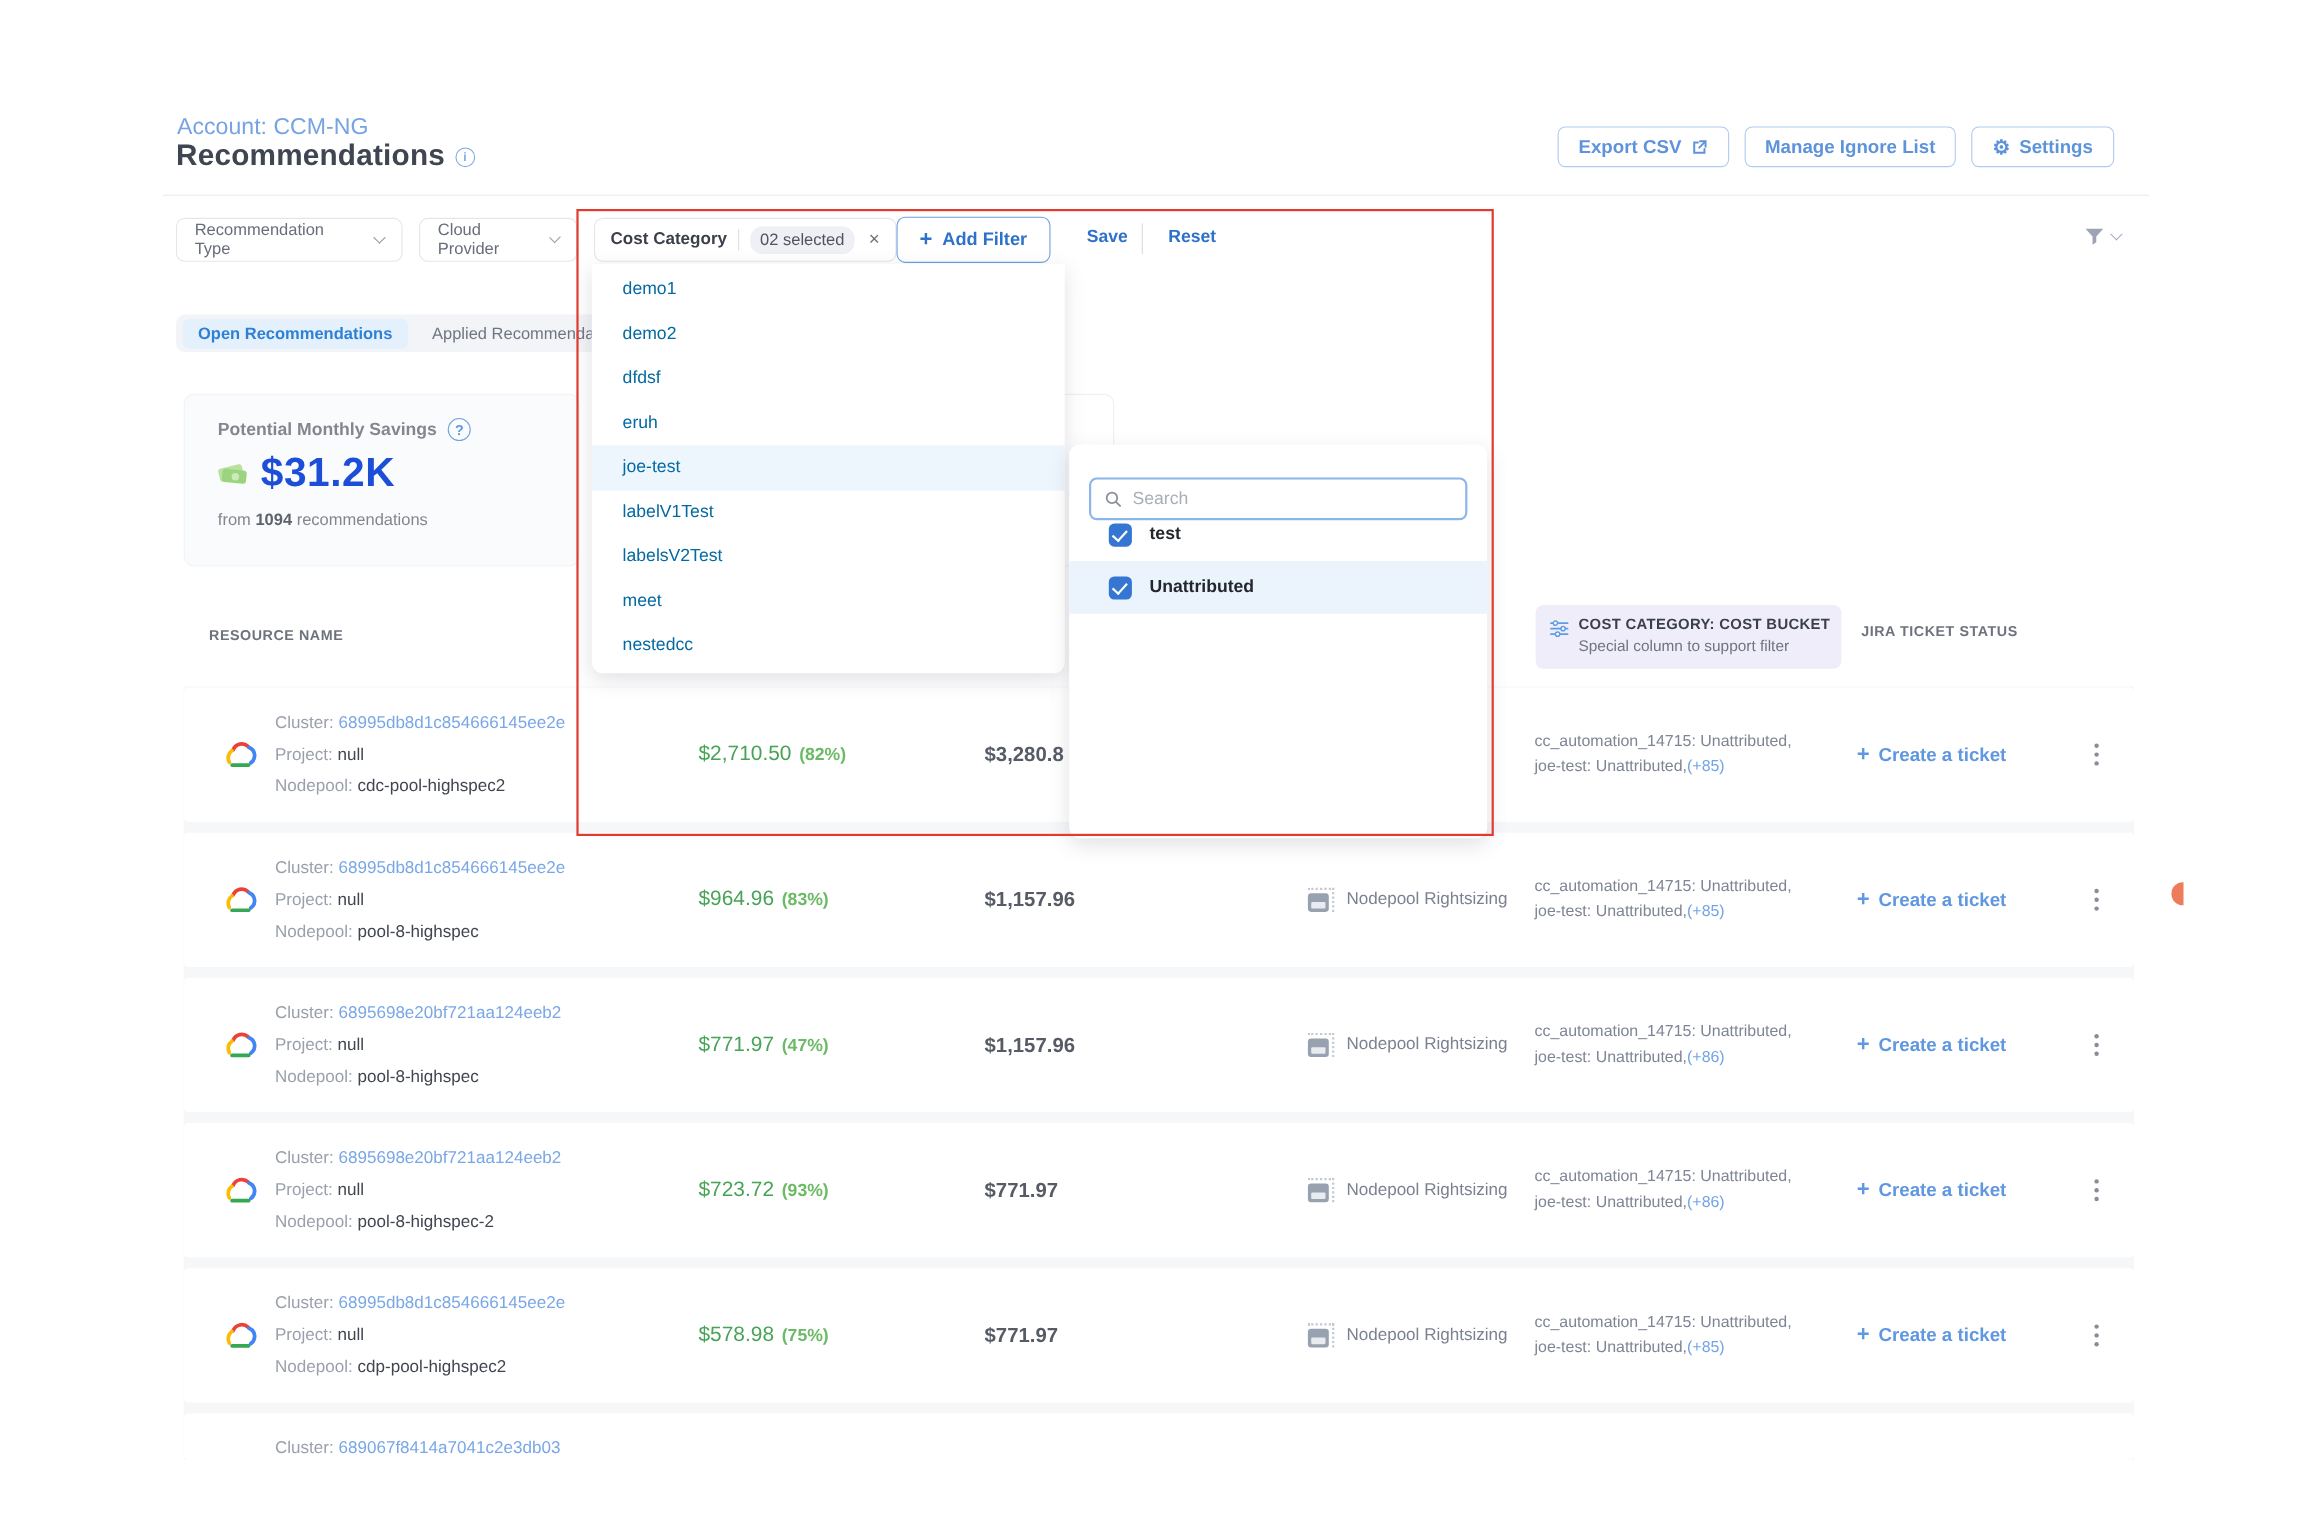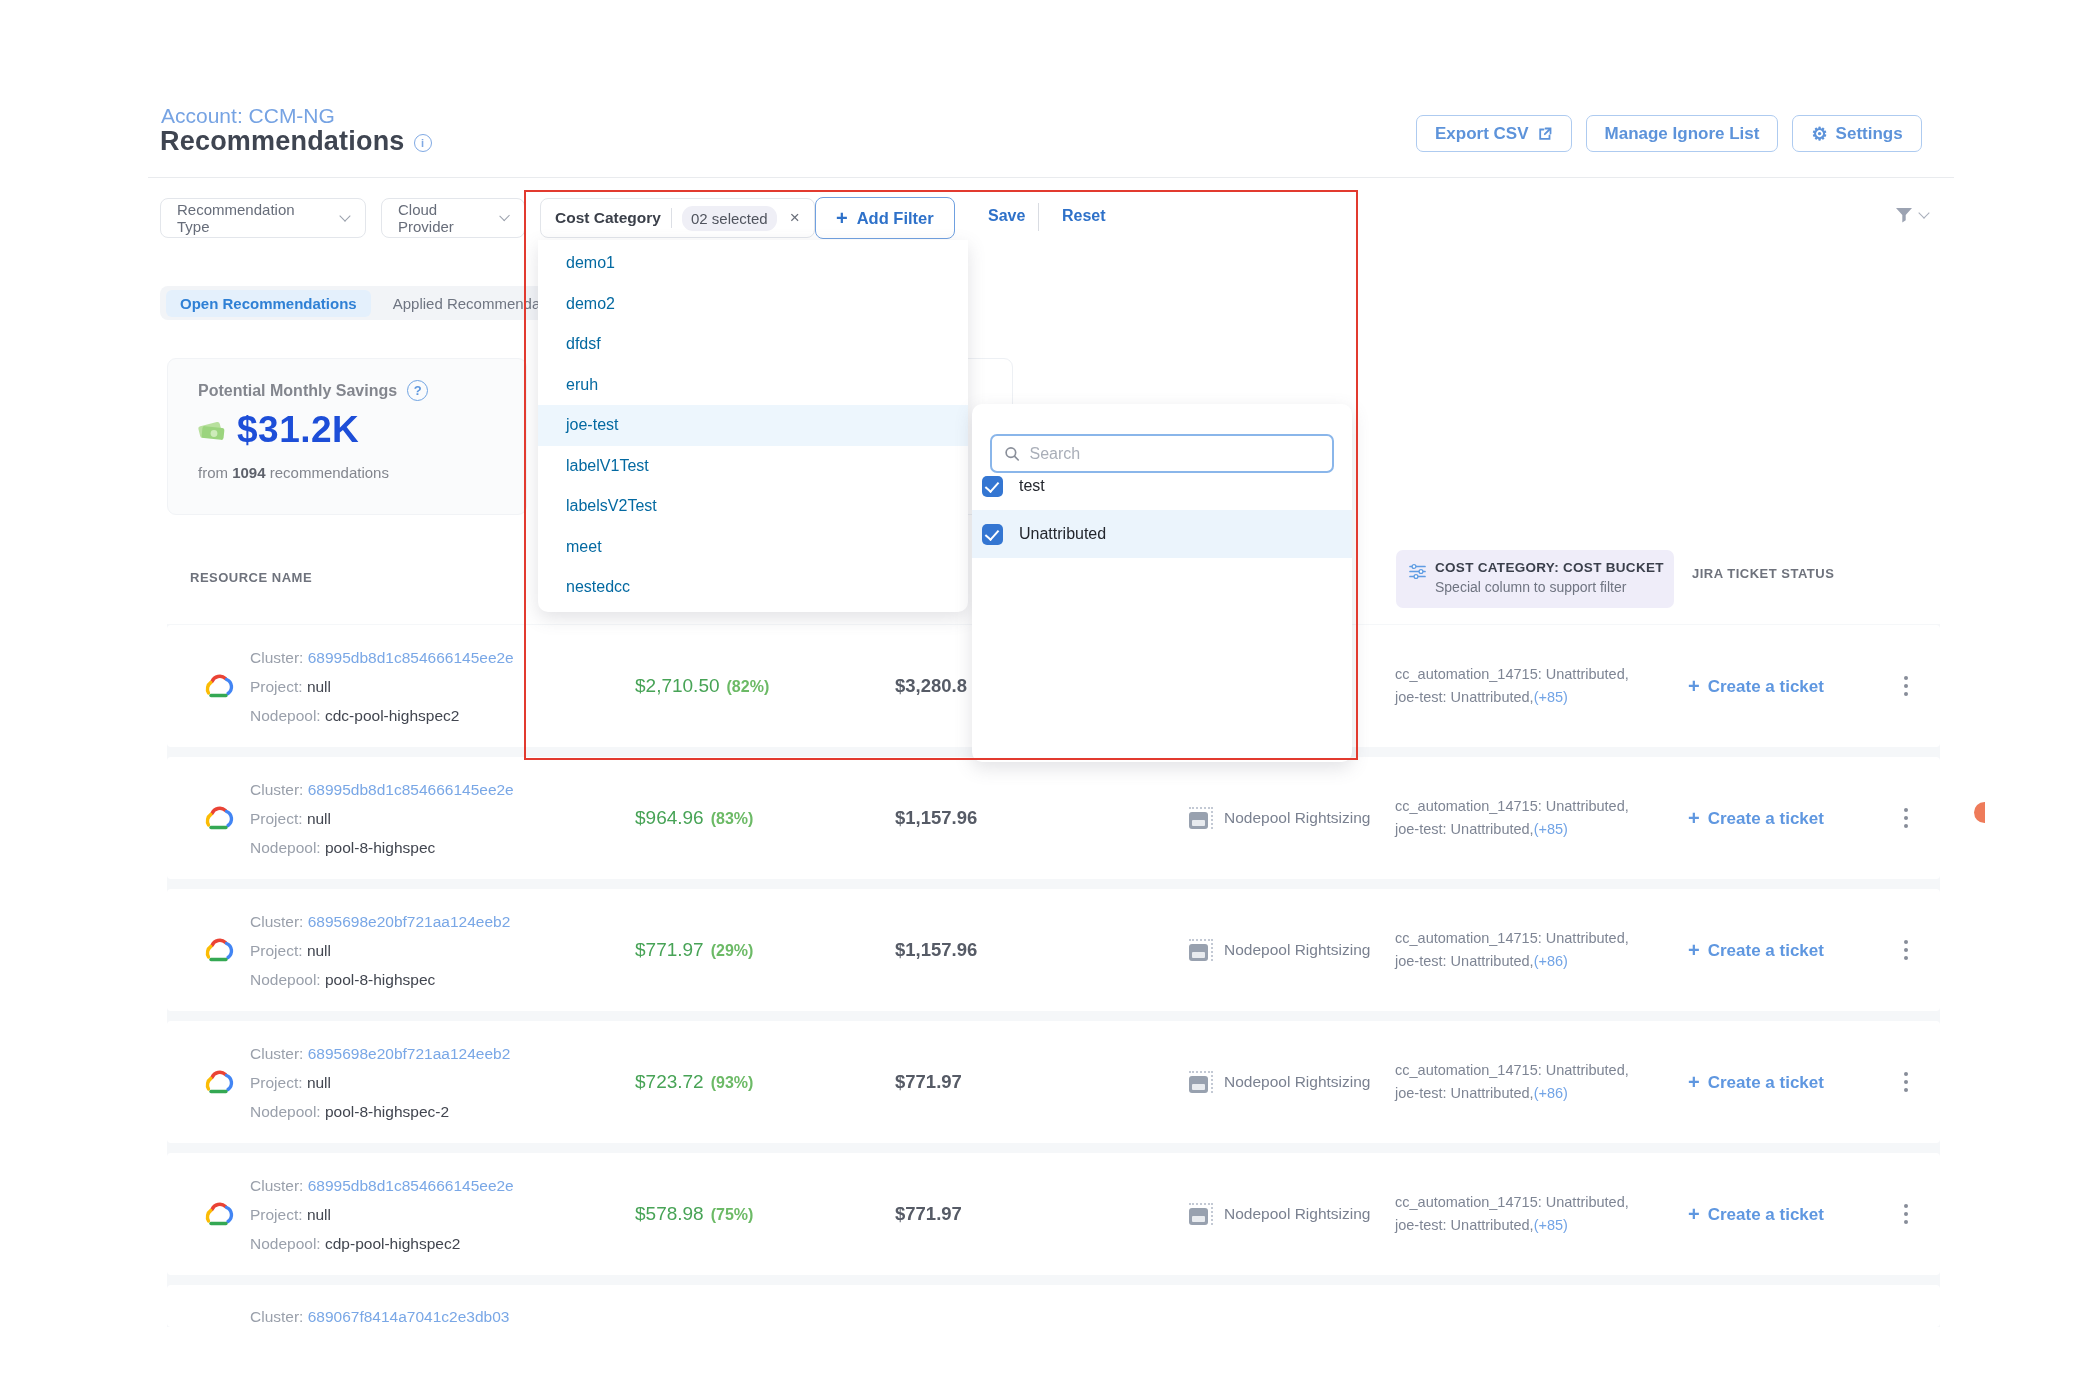--- a/index.html
+++ b/index.html
@@ -105,21 +105,21 @@
 
   
   .panel2 { position:absolute; left:972px; top:404px; width:380px; height:358px; background:#fff;
     border-radius:10px; box-shadow:0 6px 18px rgba(96,97,112,.18); z-index:31; }
   .search-box { position:absolute; left:18px; top:30px; width:344px; height:39px; border:2px solid #8AB6EA;
     border-radius:7px; display:flex; align-items:center; padding:0 12px; gap:9px; background:#fff; }
   .search-box input { border:none; outline:none; font-size:16px; color:#3A3F49; width:100%;
     font-family:"Liberation Sans", sans-serif; }
   .search-box input::placeholder { color:#A9AEB8; }
   .bucket-list { position:absolute; left:0; top:58px; width:100%; }
-  .bucket-option { height:48px; display:flex; align-items:center; gap:16px; padding-left:10px; cursor:pointer; }
+  .bucket-option { height:48px; display:flex; align-items:center; gap:16px; padding-left:36px; cursor:pointer;font-weight:bold; }
   .bucket-option.hl { background:#EBF4FC; }
   .cb { position:relative; width:21px; height:21px; background:#3476D2; border-radius:5px; flex:none; }
   .cb::after { content:""; position:absolute; left:6px; top:3px; width:6px; height:11px;
     border-right:2.4px solid #fff; border-bottom:2.4px solid #fff; transform:rotate(42deg); }
   .bucket-label { font-size:16px; color:#23262D; }
 
   
   .red-box { position:absolute; left:524px; top:190px; width:834px; height:570px; border:2.5px solid #E23A2F;
     z-index:50; pointer-events:none; }
   .orange-dot { position:absolute; left:1974px; top:802px; width:11px; height:21px; background:#EE7B5A;
@@ -328,21 +328,21 @@
       <div class="res-line row-line2">
         <span class="res-lab">Project:</span>
         <span class="res-val">null</span>
       </div>
       <div class="res-line row-line3">
         <span class="res-lab">Nodepool:</span>
         <span class="res-val">pool-8-highspec</span>
       </div>
     </div>
     <div class="cell-savings">
-      <span class="sav-amt">$771.97</span><span class="sav-pct">(29%)</span>
+      <span class="sav-amt">$771.97</span><span class="sav-pct">(47%)</span>
     </div>
     <div class="cell-spend">$1,157.96</div>
     <div class="cell-tag">
       <span class="tag-ic-wrap">
             <span class="tag-ic"></span>
           </span>
       <span>Nodepool Rightsizing</span>
     </div>
     <div class="cell-cc">
       <div>cc_automation_14715: Unattributed,</div>

